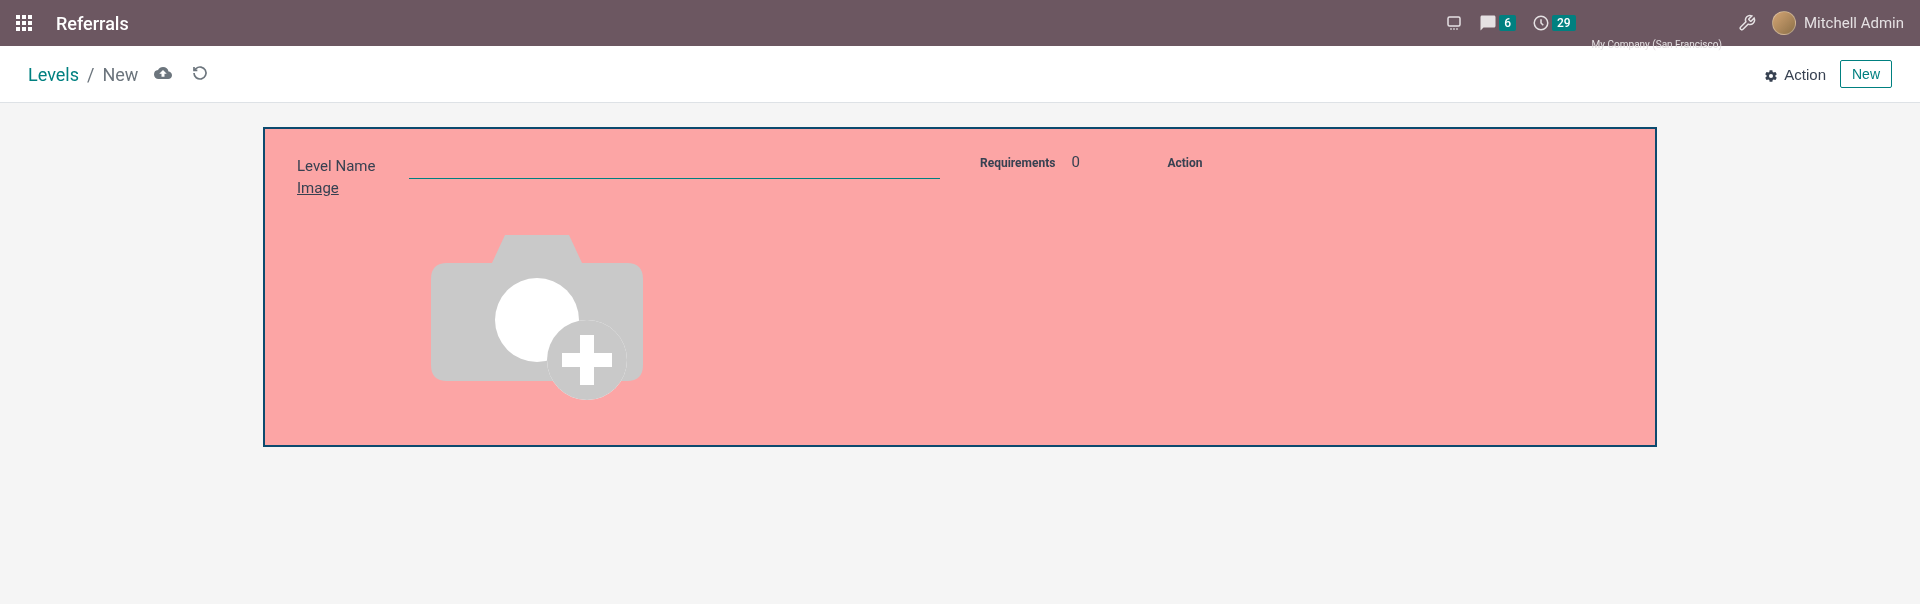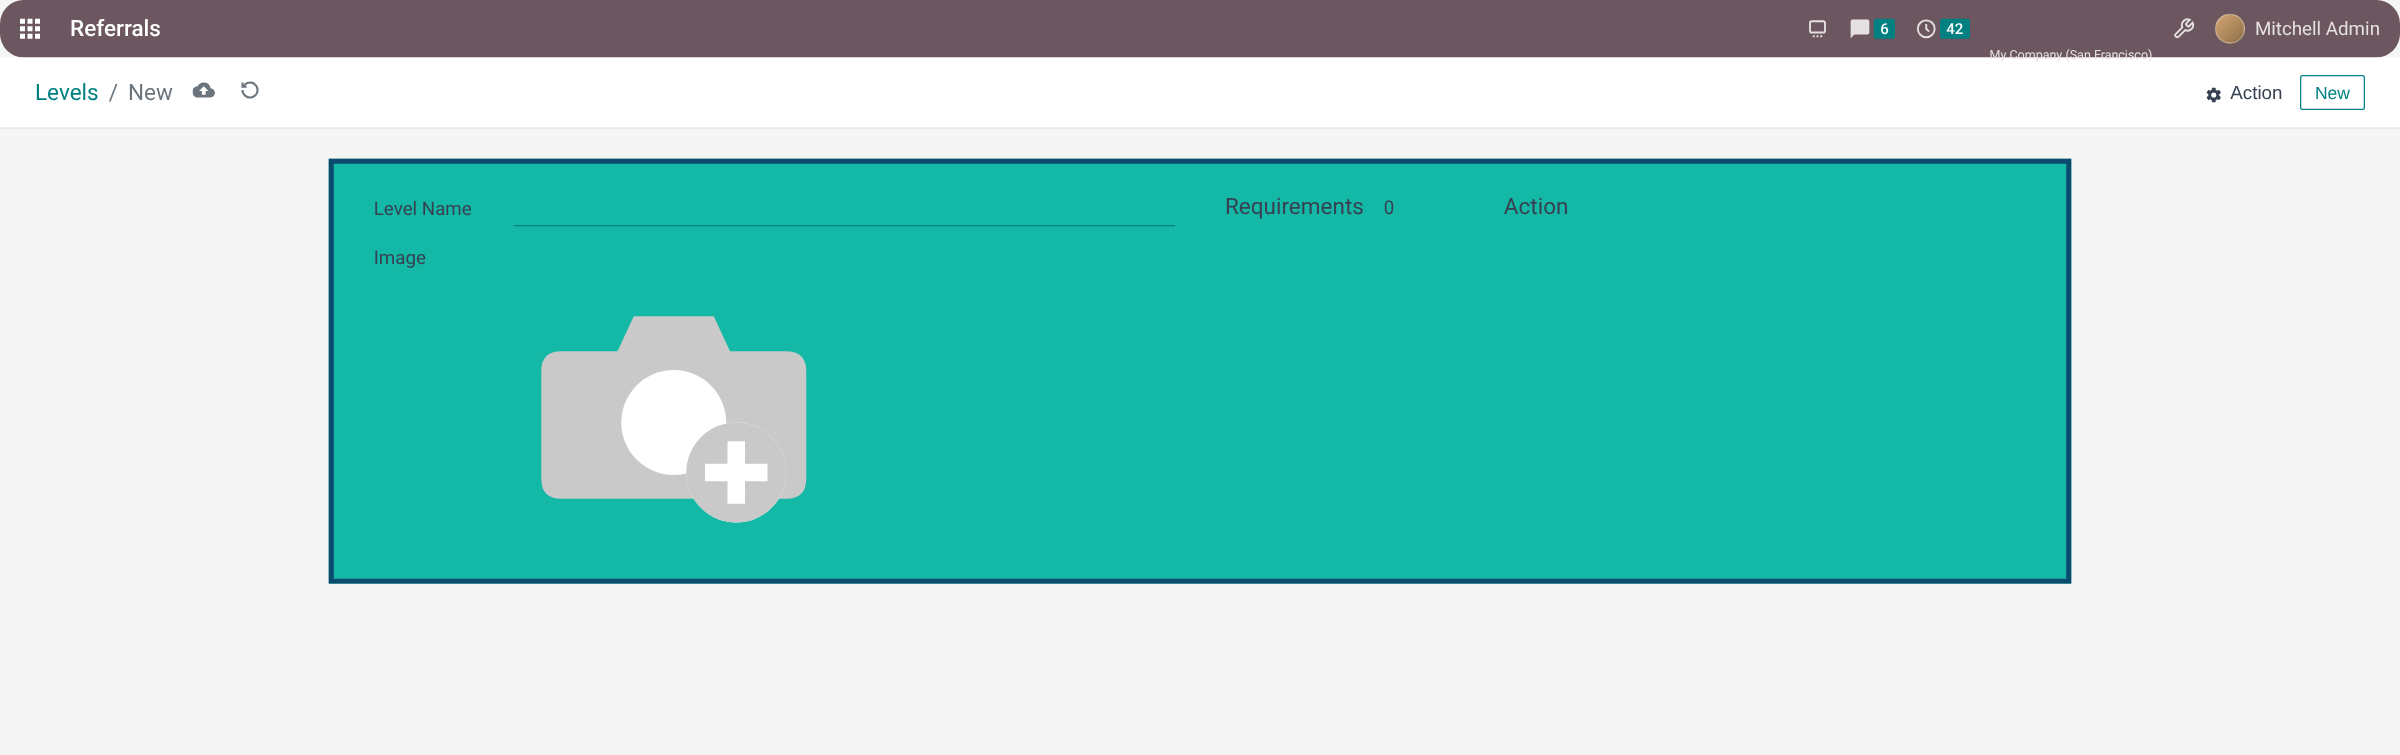--- a/index.html
+++ b/index.html
@@ -12,21 +12,20 @@
     
     
     .navbar {
       background: #6c5761;
       color: #fff;
       height: 46px;
       display: flex;
       align-items: center;
       padding: 0 16px;
       gap: 8px;
-      border-radius: 19px;
     }
     .navbar-left {
       display: flex;
       align-items: center;
       gap: 24px;
     }
     .apps-icon {
       display: grid;
       grid-template-columns: repeat(3, 4px);
       grid-template-rows: repeat(3, 4px);
@@ -161,22 +160,22 @@
       border-radius: 2px;
     }
     
     
     .content-wrap {
       padding: 0 16px;
       display: flex;
       justify-content: center;
     }
     .form-sheet {
-      background: #14b8a6;
-      border: 4px solid #0c4a6e;
+      background: #fca5a5;
+      border: 2px solid #0c4a6e;
       width: 100%;
       max-width: 1394px;
       margin-top: 24px;
       padding: 24px 32px 40px 32px;
     }
     .form-row {
       display: flex;
       gap: 40px;
     }
     .form-col {
@@ -191,21 +190,22 @@
       gap: 16px;
     }
     .field-label {
       color: #374151;
       font-size: 15px;
       width: 96px;
       flex-shrink: 0;
     }
     .field-label-sm {
       color: #374151;
-      font-size: 18px;
+      font-size: 12px;
+      font-weight: bold;
     }
     .text-input {
       flex: 1;
       border: none;
       border-bottom: 1px solid #008080;
       padding: 4px 2px;
       font-size: 15px;
       outline: none;
       background: transparent;
     }
@@ -214,21 +214,21 @@
       align-items: baseline;
       gap: 16px;
     }
     .num-value {
       color: #374151;
       font-size: 15px;
       min-width: 80px;
     }
     
     .image-field {
-      margin-top: 16px;
+      text-decoration: underline;
     }
     .image-placeholder {
       margin-left: 110px;
       margin-top: 8px;
       width: 260px;
       height: 200px;
       display: flex;
       align-items: center;
       justify-content: center;
       cursor: pointer;
@@ -265,21 +265,21 @@
       <svg width="18" height="18" viewBox="0 0 24 24" fill="currentColor">
         <path d="M20 2H4c-1.1 0-2 .9-2 2v18l4-4h14c1.1 0 2-.9 2-2V4c0-1.1-.9-2-2-2z"></path>
       </svg>
       <span class="badge">6</span>
     </div>
     <div class="icon-btn">
       <svg width="18" height="18" viewBox="0 0 24 24" fill="none" stroke="currentColor" stroke-width="2">
         <circle cx="12" cy="12" r="9"></circle>
         <polyline points="12 7 12 12 15 15"></polyline>
       </svg>
-      <span class="badge">42</span>
+      <span class="badge">29</span>
     </div>
     <span class="company-name">My Company (San Francisco)</span>
     <div class="icon-btn">
       <svg width="18" height="18" viewBox="0 0 24 24" fill="none" stroke="currentColor" stroke-width="2">
         <path d="M14.7 6.3a1 1 0 000 1.4l1.6 1.6a1 1 0 001.4 0l3.77-3.77a6 6 0 01-7.94 7.94l-6.91 6.91a2.12 2.12 0 01-3-3l6.91-6.91a6 6 0 017.94-7.94l-3.76 3.76z"></path>
       </svg>
     </div>
     <div class="user-block">
       <div class="avatar"></div>
       <span>Mitchell Admin</span>

